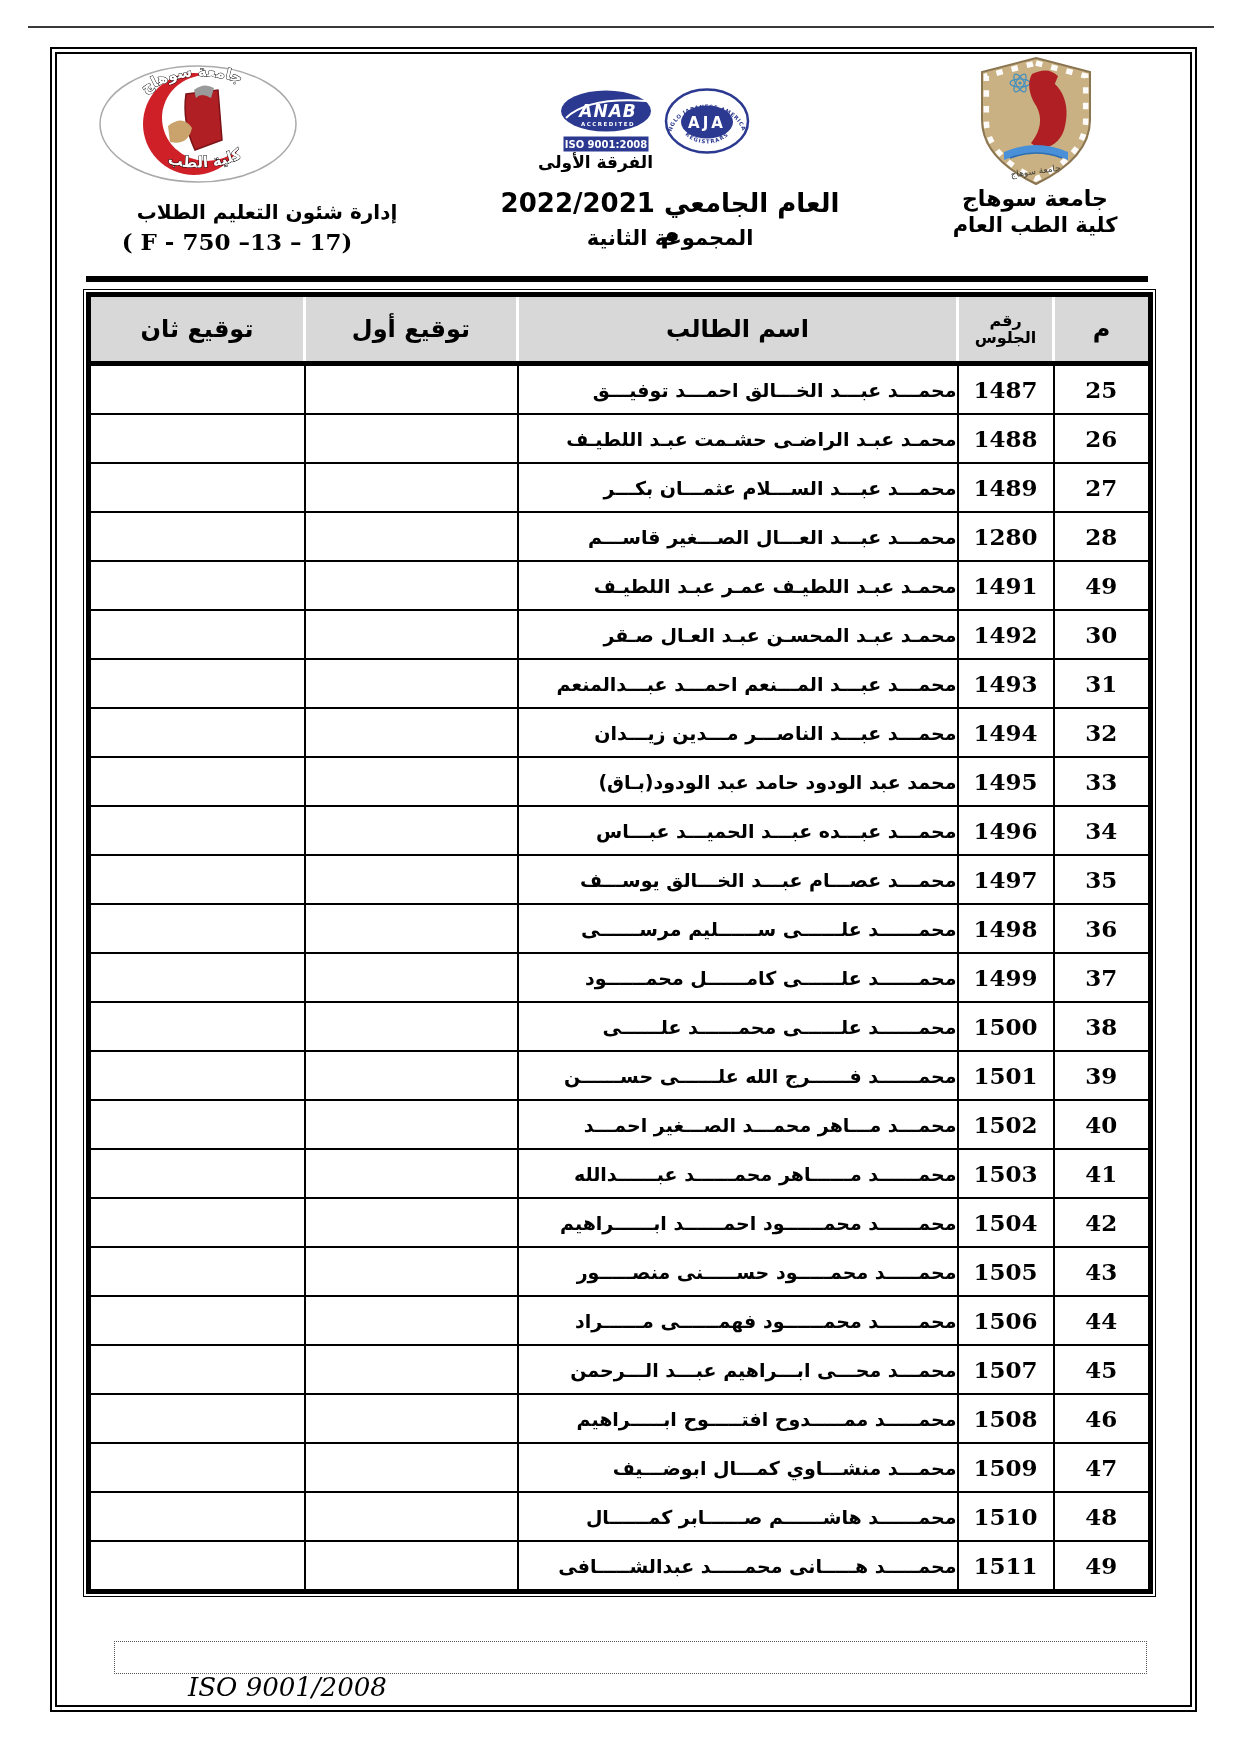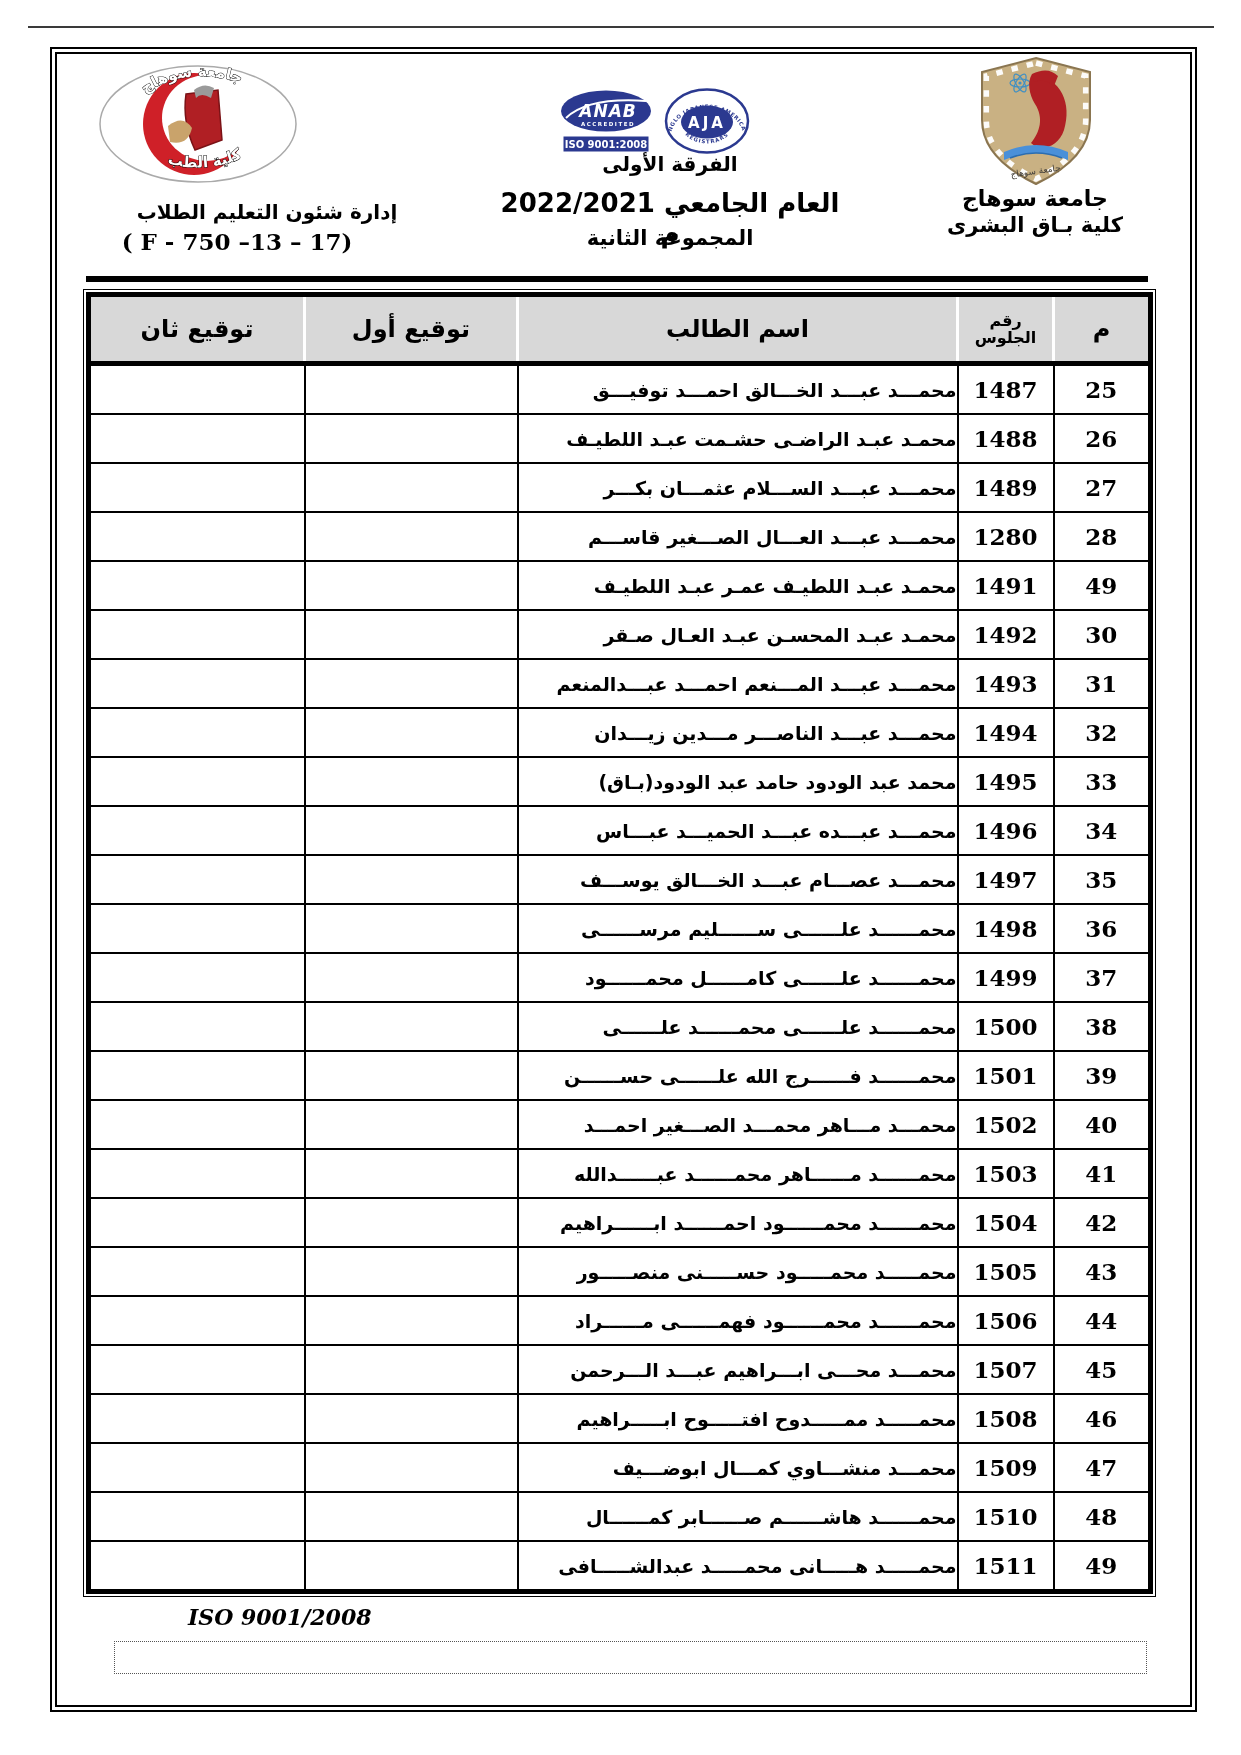--- a/index.html
+++ b/index.html
@@ -8,21 +8,21 @@
     font-family:"DejaVu Sans",sans-serif;color:#000;overflow:hidden;
   }
   .abs{position:absolute;}
   
   .topline{left:28px;top:26px;width:1186px;height:0;border-top:2px solid #3a3a3a;}
   .frame{left:50px;top:47px;width:1147px;height:1665px;border:7px double #000;box-sizing:border-box;}
   
   .dept{left:104px;top:200px;width:262px;text-align:center;font-weight:bold;font-size:20px;margin-left:32px;}
   .formcode{left:112px;top:228px;width:250px;text-align:center;font-weight:bold;font-size:23px;
             font-family:"DejaVu Serif",serif;direction:ltr;}
-  .grade{left:538px;top:152px;width:264px;text-align:center;font-weight:bold;font-size:20px;}
+  .grade{left:538px;top:152px;width:264px;text-align:left;font-weight:bold;font-size:17px;}
   .year{left:490px;top:188px;width:360px;text-align:center;font-weight:bold;font-size:26px;direction:rtl;}
   .group{left:538px;top:226px;width:264px;text-align:center;font-weight:bold;font-size:21px;}
   .univ{left:935px;top:186px;width:200px;text-align:center;font-weight:bold;font-size:22px;}
   .fac{left:925px;top:213px;width:220px;text-align:center;font-weight:bold;font-size:21px;}
   
   .rule{left:86px;top:276px;width:1062px;height:6px;background:#000;}
   
   table.main{
     left:86px;top:292px;width:1062px;position:absolute;
     border-collapse:collapse;direction:rtl;table-layout:fixed;
@@ -45,22 +45,22 @@
   td.c-sig{background:#fff;}
   
   .fbox{
     left:114px;top:1641px;width:1033px;height:33px;border:1px dotted #555;
     box-sizing:border-box;display:flex;direction:rtl;align-items:center;
   }
   .fbox .fcell{height:100%;display:flex;align-items:center;justify-content:center;
     font-size:18px;font-weight:normal;}
   .fbox .fcell-no{width:560px;border-left:1px dotted #555;box-sizing:border-box;}
   .fbox .fcell-date{flex:1;direction:rtl;}
-  .iso{left:188px;top:1604px;font-family:"DejaVu Serif",serif;font-style:italic;
-       font-weight:bold;font-size:22px;direction:ltr;}
+  .iso{left:188px;top:1672px;font-family:"DejaVu Serif",serif;font-style:italic;
+       font-weight:normal;font-size:26px;direction:ltr;}
   svg text{font-family:"DejaVu Sans",sans-serif;}
 </style>
 </head>
 <body>
 
 <div class="abs topline"></div>
 <div class="abs frame"></div>
 
 <svg class="abs" style="left:98px;top:62px;" width="200" height="124" viewBox="0 0 200 124">
   <defs>
@@ -123,21 +123,21 @@
     <circle cx="46" cy="29" r="1.6" fill="#3f8fc4" stroke="none"></circle>
   </g>
   <path d="M58,20 C88,24 98,50 90,76 C84,94 66,98 57,89 C66,78 70,64 61,50 C55,40 53,28 58,20 Z" fill="#b01f24"></path>
   <path d="M58,20 Q74,12 84,22 L80,32 Q70,24 60,28 Z" fill="#b01f24"></path>
   <path d="M30,98 Q62,84 94,98 L94,106 Q62,92 30,106 Z" fill="#4a90d9"></path>
   <path d="M36,104 Q62,94 88,104" stroke="#2b6db0" stroke-width="1.5" fill="none"></path>
   <text x="62" y="120" text-anchor="middle" font-size="9" fill="#44403a" transform="rotate(-8 62 120)">جامعة سوهاج</text>
 </svg>
 
 <div class="abs univ">جامعة سوهاج</div>
-<div class="abs fac">كلية بـاق البشرى</div>
+<div class="abs fac">كلية الطب العام</div>
 
 <div class="abs rule"></div>
 
 <table class="main">
   <colgroup>
     <col style="width:97px">
       <col style="width:96px">
       <col style="width:440px">
     <col style="width:213px">
       <col style="width:216px">

